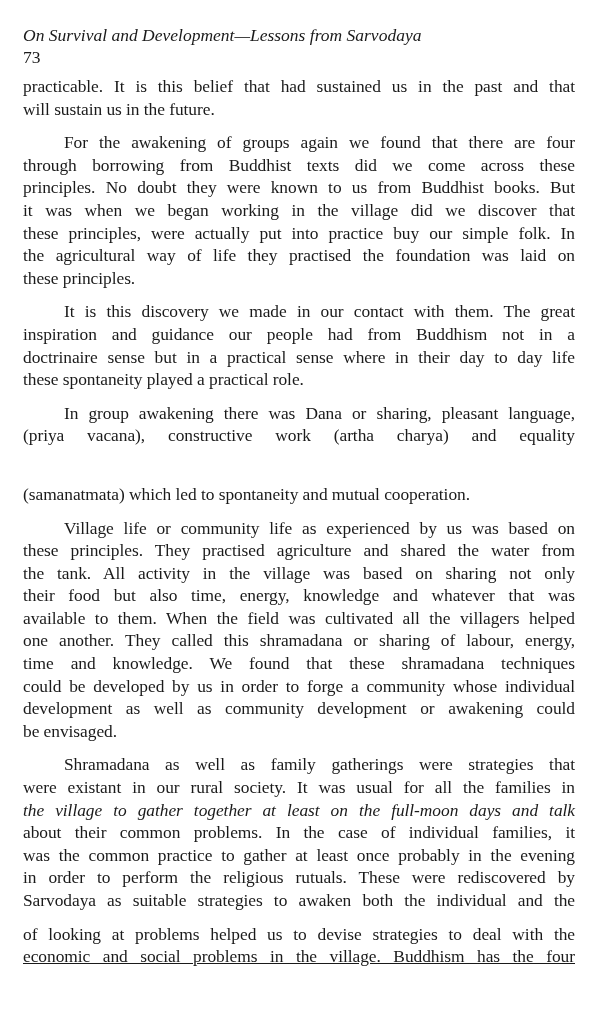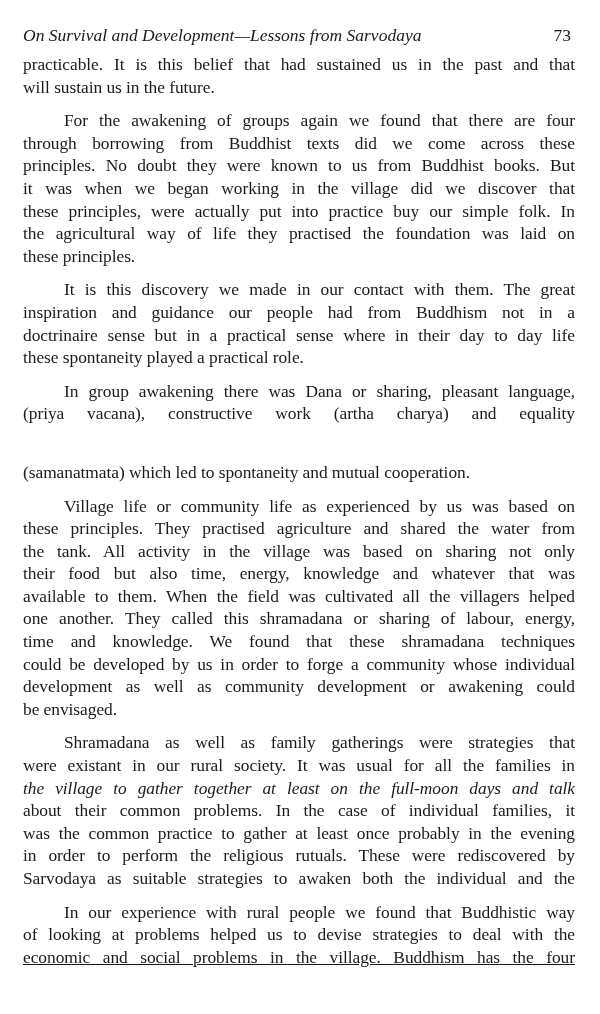--- a/index.html
+++ b/index.html
@@ -9,23 +9,24 @@
       font-family: "Liberation Serif", "DejaVu Serif", serif;
       color: #1a1a1a;
     }
     .page {
       position: relative;
       width: 600px; height: 1014px;
       box-sizing: border-box;
       padding: 24px 25px 0 23px;
     }
     .running-head {
-      display: flex; justify-content: space-between; align-items: baseline;
+      display: flex; justify-content: flex-end; align-items: baseline;
       font-size: 17.5px; line-height: 22px;
       margin-bottom: 7px;
+      flex-direction: column;
     }
     .running-head .title { font-style: italic; }
     .running-head .num { padding-right: 4px; }
     .para {
       font-size: 17.4px;
       line-height: 22.6px;
       text-align: justify;
       margin: 0 0 11px 0;
       letter-spacing: -0.05px;
     }
@@ -81,18 +82,17 @@
       <p class="para indent" style="text-indent: 0px;">
         <span class="line" style="padding-left: 41px; white-space: nowrap;">Shramadana as well as family gatherings were strategies that</span>
         <span class="line" style="white-space: nowrap;">were existant in our rural society. It was usual for  all the families in</span>
         <span class="line" style="white-space: nowrap; font-style: italic;">the village to gather together at least on the full-moon days and talk</span>
         <span class="line" style="white-space: nowrap;">about their common problems. In the case of individual families, it</span>
         <span class="line" style="white-space: nowrap;">was the common practice to gather at least once probably in the evening</span>
         <span class="line" style="white-space: nowrap;">in order to perform the religious rutuals. These were rediscovered by</span>
         <span class="line" style="white-space: nowrap;">Sarvodaya as suitable strategies to awaken both the individual and the</span>
       </p>
       <p class="para indent" style="text-indent: 0px;">
-        <span class="line" style="padding-left: 41px; white-space: nowrap;">In our experience with rural people we found that Buddhistic way</span>
         <span class="line" style="white-space: nowrap;">of looking at problems helped us to devise strategies to deal with the</span>
         <span class="line" style="white-space: nowrap; text-decoration: underline;">economic and social problems in the village. Buddhism has the four</span>
       </p>
     </div>
 </div>
 
 </body></html>

